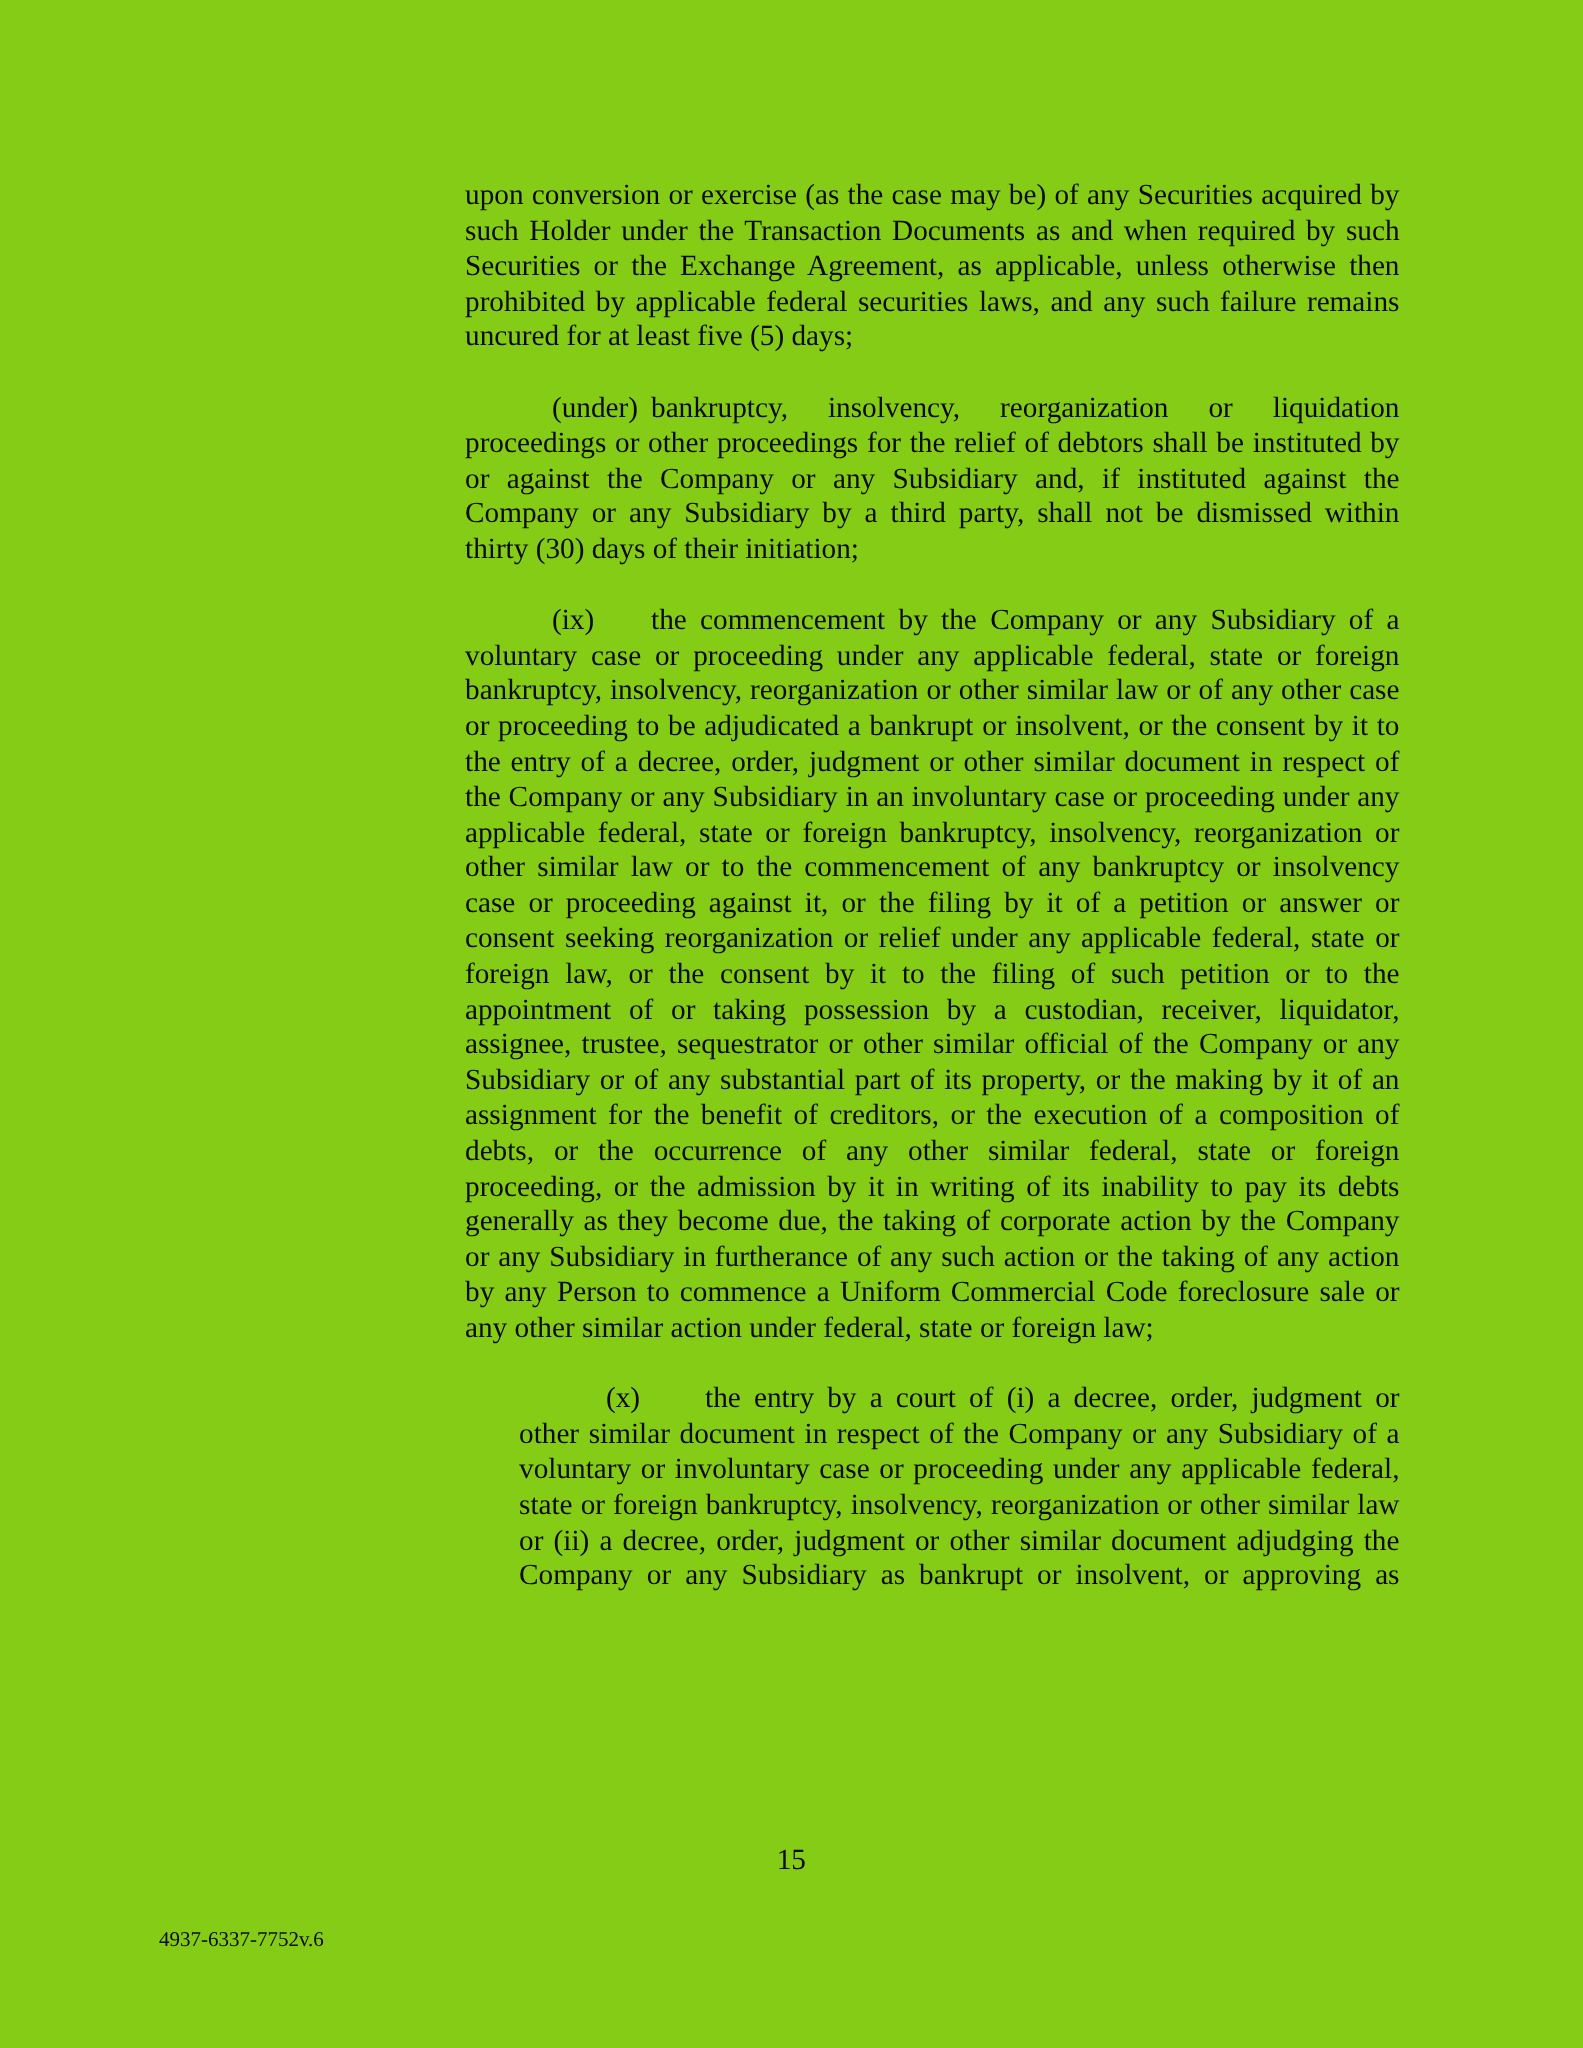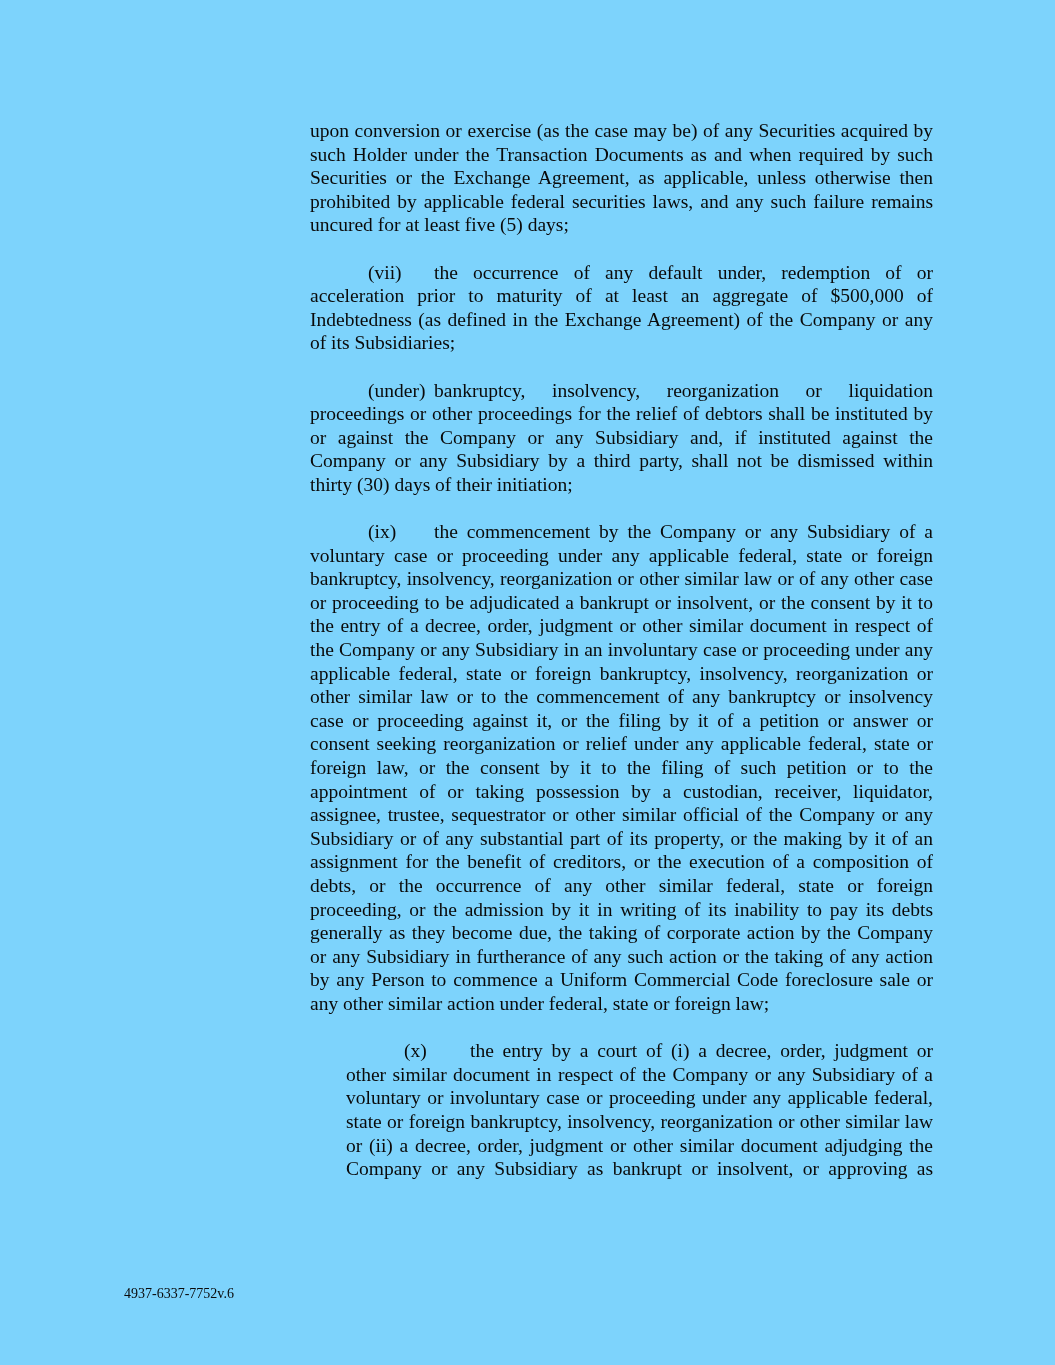--- a/index.html
+++ b/index.html
@@ -4,21 +4,21 @@
 <style>
   html, body {
     margin: 0;
     padding: 0;
     background: #ffffff;
   }
   .page {
     position: relative;
     width: 1055px;
     height: 1365px;
-    background: #7dd3fc;
+    background: #84cc16;
     overflow: hidden;
     font-family: "Liberation Serif", serif;
     color: #0a0a0a;
   }
   .text-block {
     position: absolute;
     left: 310px;
     top: 119px;
     width: 623px;
     font-size: 19.5px;
@@ -45,31 +45,31 @@
     position: absolute;
     left: 0;
     top: 1229px;
     width: 1055px;
     text-align: center;
     font-size: 19.5px;
     line-height: 23.6px;
   }
   .doc-id {
     position: absolute;
-    left: 124px;
+    left: 106px;
     top: 1286px;
     font-size: 14px;
     line-height: 16px;
   }
 </style>
 </head>
 <body>
 
 <div class="page">
   <main class="text-block" id="body-block">
       <p><span>upon conversion or exercise (as the case may be) of any Securities acquired by such Holder under the Transaction Documents as and when required by such Securities or the Exchange Agreement, as applicable, unless otherwise then prohibited by applicable federal securities laws, and any such failure remains uncured for at least five (5) days;</span></p>
-      <p class="clause"><span class="clause-num">(vii)</span><span>the occurrence of any default under, redemption of or acceleration prior to maturity of at least an aggregate of $500,000 of Indebtedness (as defined in the Exchange Agreement) of the Company or any of its Subsidiaries;</span></p>
       <p class="clause"><span class="clause-num">(under)</span><span>bankruptcy, insolvency, reorganization or liquidation proceedings or other proceedings for the relief of debtors shall be instituted by or against the Company or any Subsidiary and, if instituted against the Company or any Subsidiary by a third party, shall not be dismissed within thirty (30) days of their initiation;</span></p>
       <p class="clause"><span class="clause-num">(ix)</span><span>the commencement by the Company or any Subsidiary of a voluntary case or proceeding under any applicable federal, state or foreign bankruptcy, insolvency, reorganization or other similar law or of any other case or proceeding to be adjudicated a bankrupt or insolvent, or the consent by it to the entry of a decree, order, judgment or other similar document in respect of the Company or any Subsidiary in an involuntary case or proceeding under any applicable federal, state or foreign bankruptcy, insolvency, reorganization or other similar law or to the commencement of any bankruptcy or insolvency case or proceeding against it, or the filing by it of a petition or answer or consent seeking reorganization or relief under any applicable federal, state or foreign law, or the consent by it to the filing of such petition or to the appointment of or taking possession by a custodian, receiver, liquidator, assignee, trustee, sequestrator or other similar official of the Company or any Subsidiary or of any substantial part of its property, or the making by it of an assignment for the benefit of creditors, or the execution of a composition of debts, or the occurrence of any other similar federal, state or foreign proceeding, or the admission by it in writing of its inability to pay its debts generally as they become due, the taking of corporate action by the Company or any Subsidiary in furtherance of any such action or the taking of any action by any Person to commence a Uniform Commercial Code foreclosure sale or any other similar action under federal, state or foreign law;</span></p>
       <p class="clause runs-over"><span class="clause-num">(x)</span><span>the entry by a court of (i) a decree, order, judgment or other similar document in respect of the Company or any Subsidiary of a voluntary or involuntary case or proceeding under any applicable federal, state or foreign bankruptcy, insolvency, reorganization or other similar law or (ii) a decree, order, judgment or other similar document adjudging the Company or any Subsidiary as bankrupt or insolvent, or approving as</span></p>
     </main>
+  <div class="page-number">15</div>
   <div class="doc-id">4937-6337-7752v.6</div>
 </div>
 
 </body></html>

